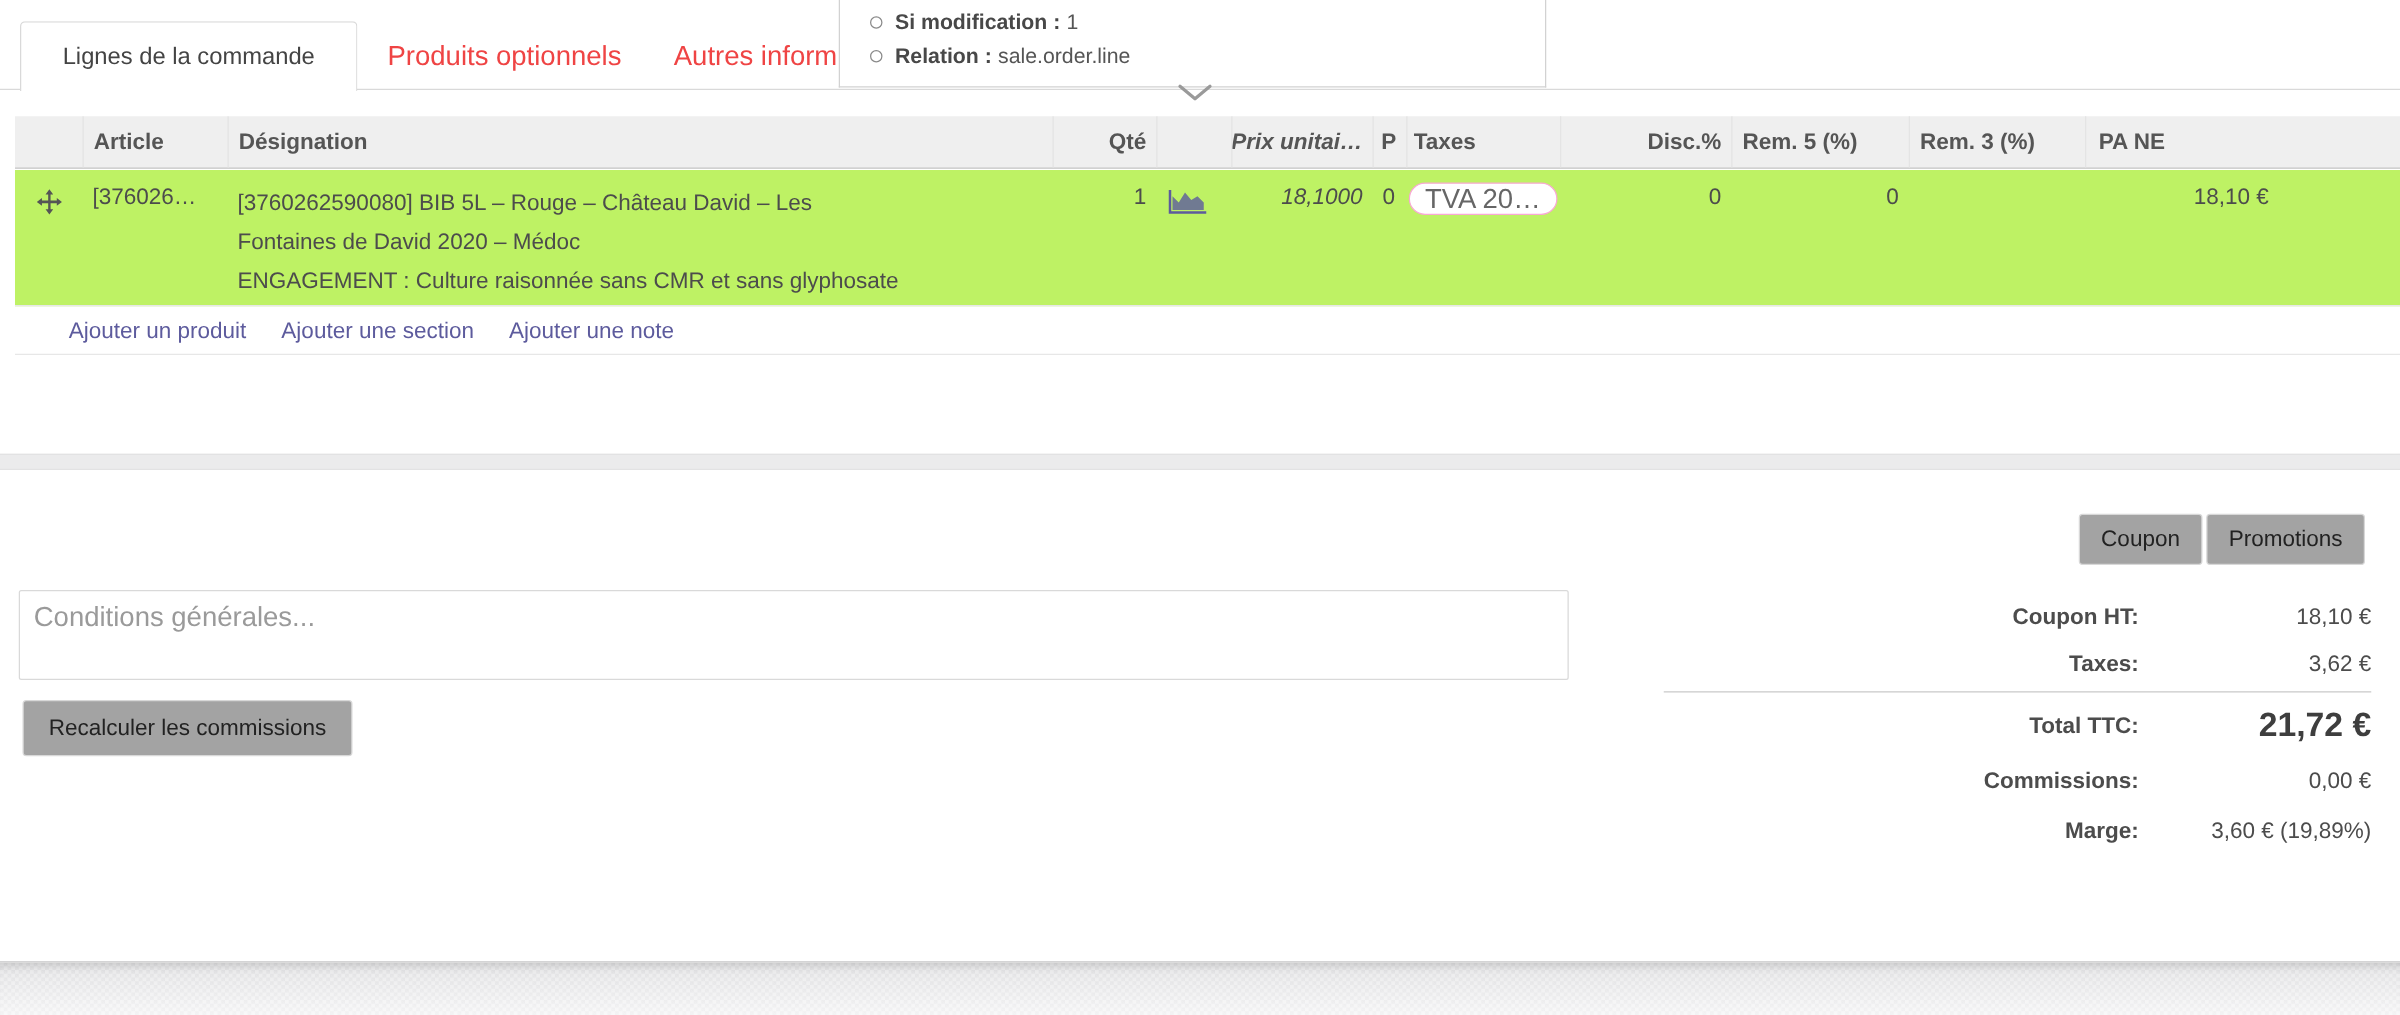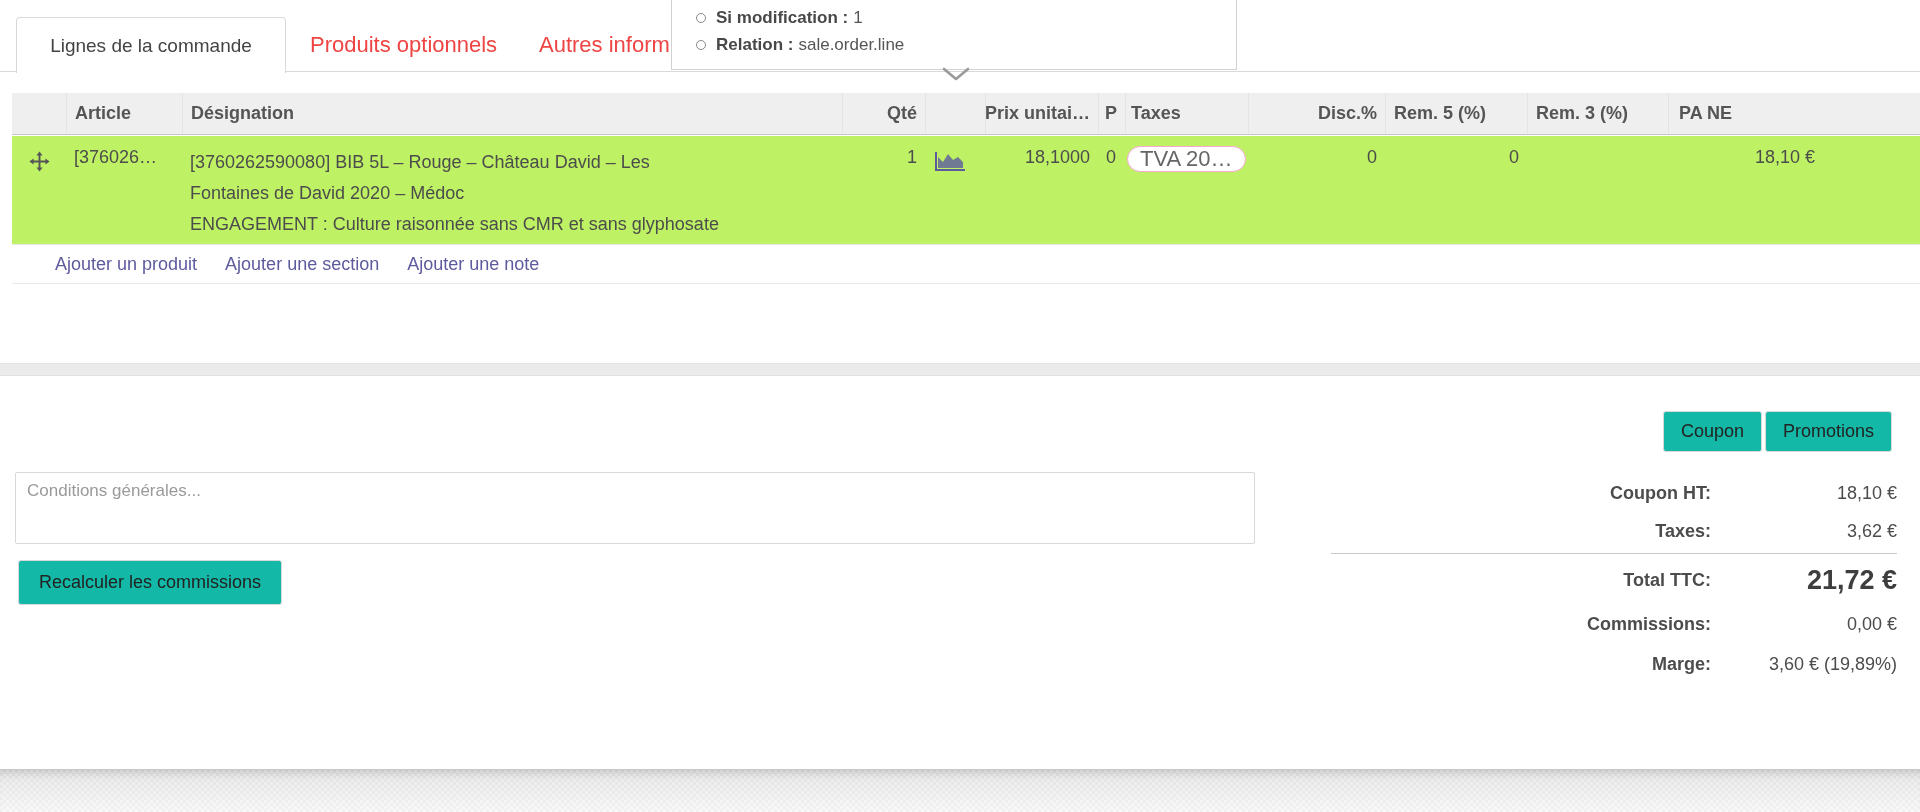--- a/index.html
+++ b/index.html
@@ -29,21 +29,21 @@
     border-bottom:1px solid #c6c6c6;display:flex;box-sizing:border-box;font-weight:bold;font-size:18px;color:#555;z-index:1;}
   .th{display:flex;align-items:center;box-sizing:border-box;border-left:1px solid #e4e4e4;
     overflow:hidden;white-space:nowrap;padding:0 8px;}
   .th:first-child{border-left:none;}
   .th.right{justify-content:flex-end;}
   .c-handle{width:54px;flex:0 0 auto;}
   .c-article{width:116px;flex:0 0 auto;}
   .c-desig{width:660px;flex:0 0 auto;}
   .c-qty{width:83px;flex:0 0 auto;}
   .c-icon{width:60px;flex:0 0 auto;}
-  .c-price{width:113px;flex:0 0 auto;}
+  .c-price{width:113px;flex:0 0 auto;font-style:italic;}
   .c-p{width:27px;flex:0 0 auto;padding:0 2px 0 6px;}
   .c-taxes{width:123px;flex:0 0 auto;padding-left:5px;}
   .c-disc{width:137px;flex:0 0 auto;}
   .c-rem2{width:142px;flex:0 0 auto;}
   .c-rem3{width:141px;flex:0 0 auto;}
   .c-punet{width:155px;flex:0 0 auto;}
   .c-panet{flex:1 1 auto;padding-left:10px;}
 
   .trow{position:absolute;left:12px;top:136px;width:1908px;height:109px;display:flex;
     box-sizing:border-box;border-bottom:1px solid #e7e7e7;background:#bef264;font-size:18px;color:#4c4c4c;}
@@ -57,29 +57,29 @@
   .links-row{position:absolute;left:12px;top:246px;width:1908px;height:38px;display:flex;align-items:center;
     border-bottom:1px solid #e7e7e7;box-sizing:border-box;font-size:18px;background:#fff;}
   .add-link{color:#5d5b9d;margin-left:28px;cursor:pointer;}
   .add-link:first-child{margin-left:43px;}
 
   
   .band{position:absolute;left:0;top:363px;width:1920px;height:13px;background:#ebebec;
     border-top:1px solid #e2e2e3;border-bottom:1px solid #e2e2e3;box-sizing:border-box;}
 
   
-  .btn{background:#14b8a6;border:1px solid #d8d8d8;border-radius:3px;font-size:18px;color:#222;
+  .btn{background:#a3a3a3;border:1px solid #d8d8d8;border-radius:3px;font-size:18px;color:#222;
     font-family:"Liberation Sans",sans-serif;cursor:pointer;}
   .promo-group{position:absolute;top:411px;right:28px;display:flex;gap:3px;}
   .promo-group .btn{height:41px;padding:0 17px;}
   .recalc-btn{position:absolute;left:18px;top:560px;height:45px;padding:0 20px;}
 
   
   .terms{position:absolute;left:15px;top:472px;width:1240px;height:72px;box-sizing:border-box;
-    border:1px solid #d9d9d9;border-radius:2px;font-size:17px;padding:8px 11px;color:#444;resize:none;
+    border:1px solid #d9d9d9;border-radius:2px;font-size:22px;padding:8px 11px;color:#444;resize:none;
     font-family:"Liberation Sans",sans-serif;outline:none;}
   .terms::placeholder{color:#9a9a9a;}
 
   
   .totals{position:absolute;top:474px;right:23px;width:566px;font-size:18px;color:#4c4c4c;}
   .t-row{display:grid;grid-template-columns:1fr 186px;align-items:center;}
   .t-label{text-align:right;font-weight:bold;padding-right:0;}
   .t-value{text-align:right;}
   .t-std{height:38px;}
   .t-ttc{height:48px;}

